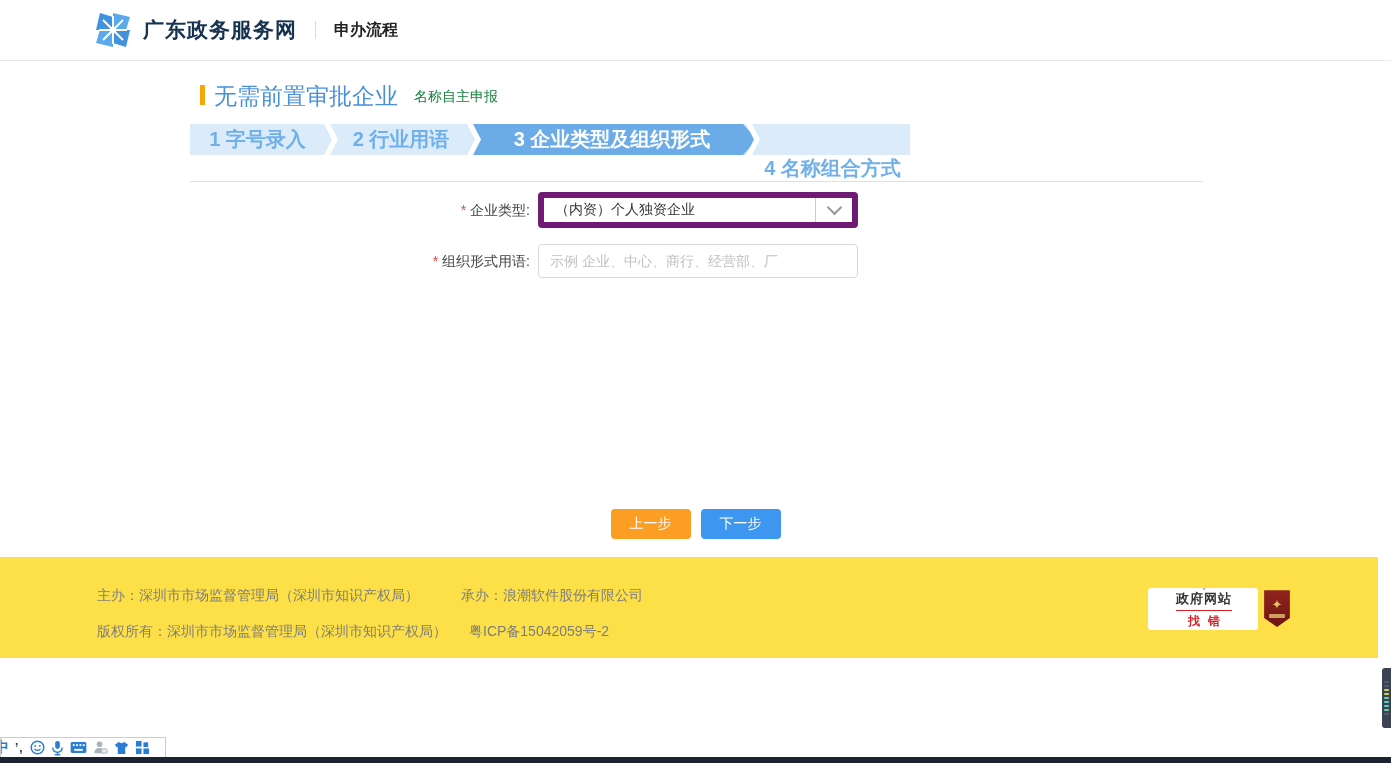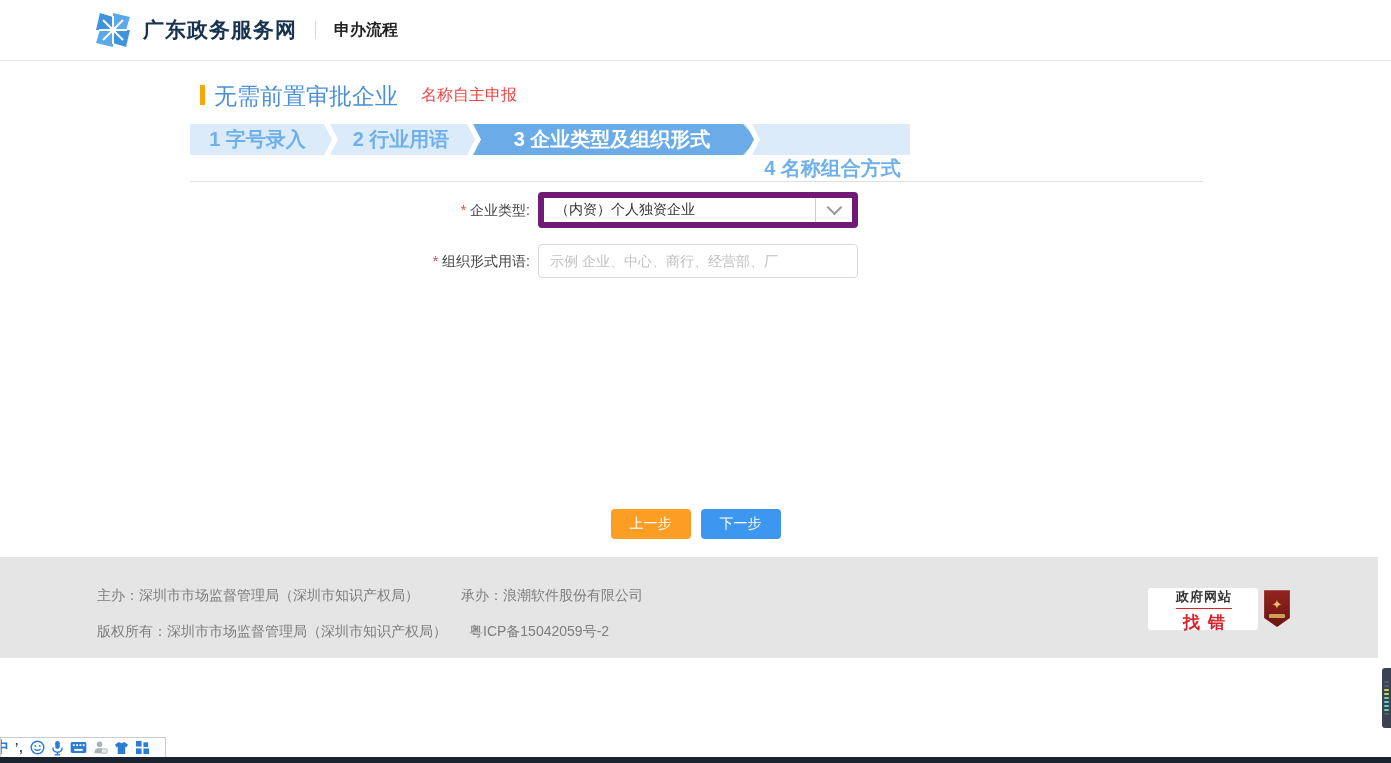--- a/index.html
+++ b/index.html
@@ -12,21 +12,21 @@
   .header{position:absolute;top:0;left:0;right:0;height:60px;background:#fff;
     border-bottom:1px solid #e8e8e8;display:flex;align-items:center;}
   .logo{margin-left:95px;width:36px;height:36px;flex:0 0 auto;}
   .site-name{font-size:21px;color:#17324f;font-weight:700;margin-left:12px;letter-spacing:1px;}
   .hdr-divider{width:1px;height:18px;background:#d9d9d9;margin:0 18px;}
   .nav-label{font-size:16px;font-weight:700;color:#222;}
   
   .title-row{position:absolute;top:84px;left:200px;display:flex;align-items:flex-end;}
   .title-bar{width:5px;height:20px;background:#f5a70a;margin-right:9px;margin-bottom:4px;}
   .page-title{font-size:23px;color:#4a90d8;line-height:1.1;}
-  .page-subtitle{font-size:16px;color:#ef4444;margin-left:23px;margin-bottom:3px;}
+  .page-subtitle{font-size:14px;color:#15803d;margin-left:16px;margin-bottom:3px;}
   
   .tabs{position:absolute;top:124px;left:190px;width:720px;height:31px;background:#dcebf9;}
   .tab-label{position:absolute;top:0;height:31px;line-height:31px;text-align:center;
     font-size:20px;font-weight:700;color:#6fb0ea;white-space:nowrap;cursor:pointer;}
   .tab1{left:0;width:135px;} .tab2{left:147px;width:128px;} .tab4{left:565px;width:155px;margin-top:29px;}
   .chev{position:absolute;top:0;width:14px;height:31px;background:#fff;
     clip-path:polygon(0 0,43% 0,100% 50%,43% 100%,0 100%,57% 50%);}
   .chev1{left:134px;} .chev2{left:277px;} .chev3{left:556px;}
   .tab-active-shape{position:absolute;top:0;left:277px;width:290px;height:31px;background:#6babe8;
     clip-path:polygon(0 0,calc(100% - 14px) 0,100% 50%,calc(100% - 14px) 100%,0 100%,14px 50%);}
@@ -48,31 +48,31 @@
   .txtinp{position:absolute;left:538px;top:244px;width:320px;height:34px;border:1px solid #d9d9d9;
     border-radius:4px;box-sizing:border-box;padding:0 11px;font-size:14px;color:#333;outline:none;
     font-family:"Liberation Sans","DejaVu Sans",sans-serif;}
   .txtinp::placeholder{color:#bfbfbf;}
   
   .actions{position:absolute;top:509px;left:0;width:100%;display:flex;justify-content:center;gap:10px;}
   .btn{width:80px;height:30px;border:none;border-radius:4px;color:#fff;font-size:14px;cursor:pointer;
     font-family:"Liberation Sans","DejaVu Sans",sans-serif;}
   .btn-prev{background:#fb9e23;} .btn-next{background:#3d96f0;}
   
-  .footer{position:absolute;top:557px;left:0;right:13px;height:101px;background:#e5e5e5;}
+  .footer{position:absolute;top:557px;left:0;right:13px;height:101px;background:#fde047;}
   .f-line{position:absolute;left:97px;font-size:14px;color:#7d7d7d;white-space:nowrap;}
   .f1{top:30px;} .f2{top:66px;}
   .f-gap1{margin-left:42px;} .f-gap2{margin-left:22px;}
   .err-badge{position:absolute;left:1148px;top:31px;width:110px;height:42px;background:#fff;
     border-radius:3px;display:flex;align-items:center;cursor:pointer;flex-direction:column;}
   .err-badge svg{margin-left:2px;}
   .err-text{display:flex;flex-direction:column;align-items:center;margin-left:2px;}
   .err-t1{font-size:13px;font-weight:700;color:#333;letter-spacing:1px;}
   .err-rule{width:56px;height:1px;background:#d8222a;margin:2px 0;}
-  .err-t2{font-size:17px;font-weight:700;color:#d8222a;letter-spacing:8px;text-indent:8px;}
+  .err-t2{font-size:12px;font-weight:700;color:#d8222a;letter-spacing:8px;text-indent:8px;}
   .shield{position:absolute;left:1263px;top:32px;width:28px;height:38px;cursor:pointer;
     background:linear-gradient(#93241f,#6e1414);
     clip-path:polygon(50% 100%,4% 76%,4% 3%,96% 3%,96% 76%);
     display:flex;flex-direction:column;align-items:center;justify-content:center;}
   .shield-mark{color:#e6c06a;font-size:13px;line-height:1;}
   .shield-band{width:16px;height:4px;background:#caa05a;margin-top:3px;border-radius:1px;}
   
   .ime-bar{position:absolute;left:0;top:737px;width:166px;height:21px;background:#fff;
     border:1px solid #c9cdd2;box-sizing:border-box;display:flex;align-items:center;gap:6px;
     overflow:hidden;}

